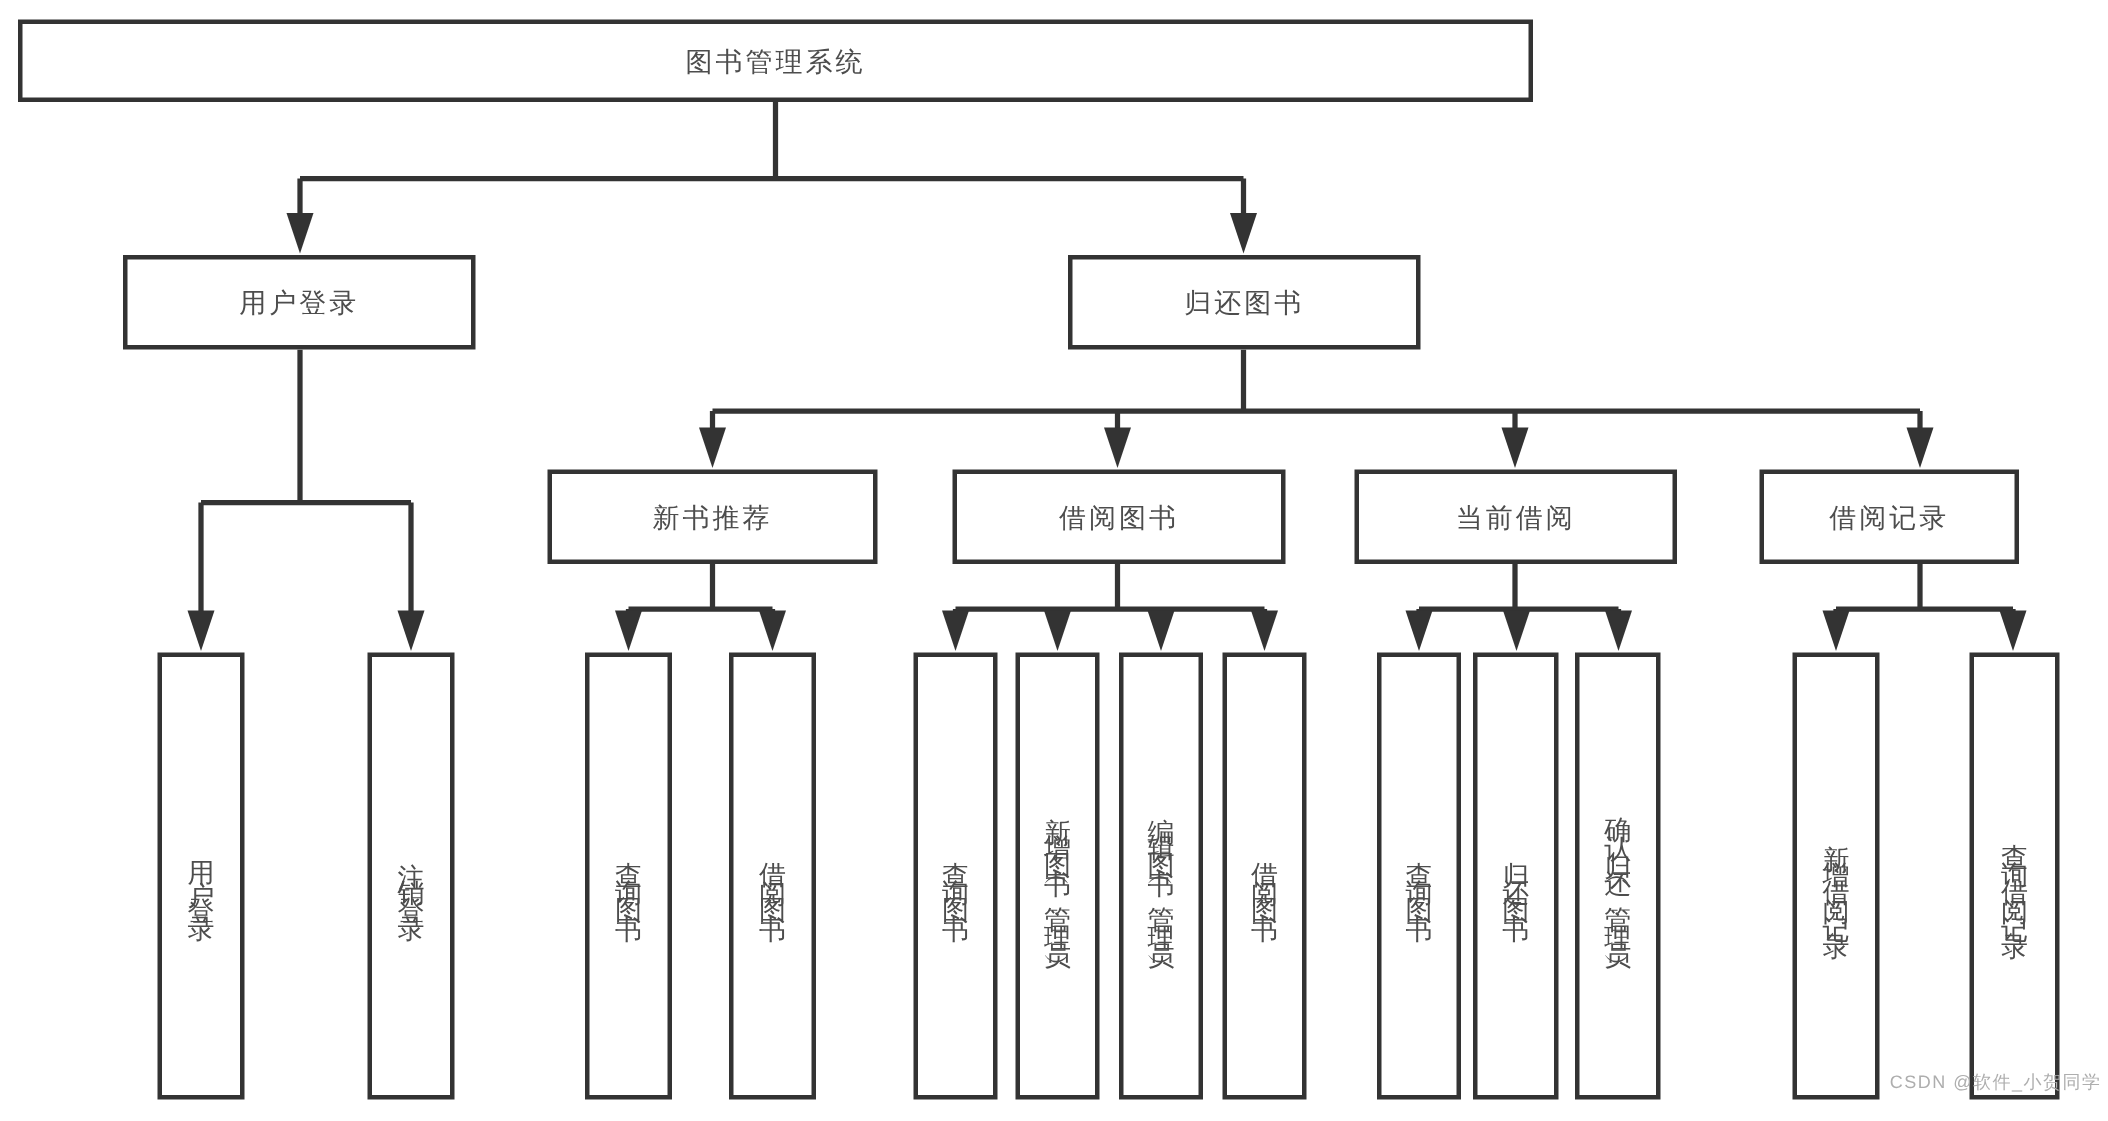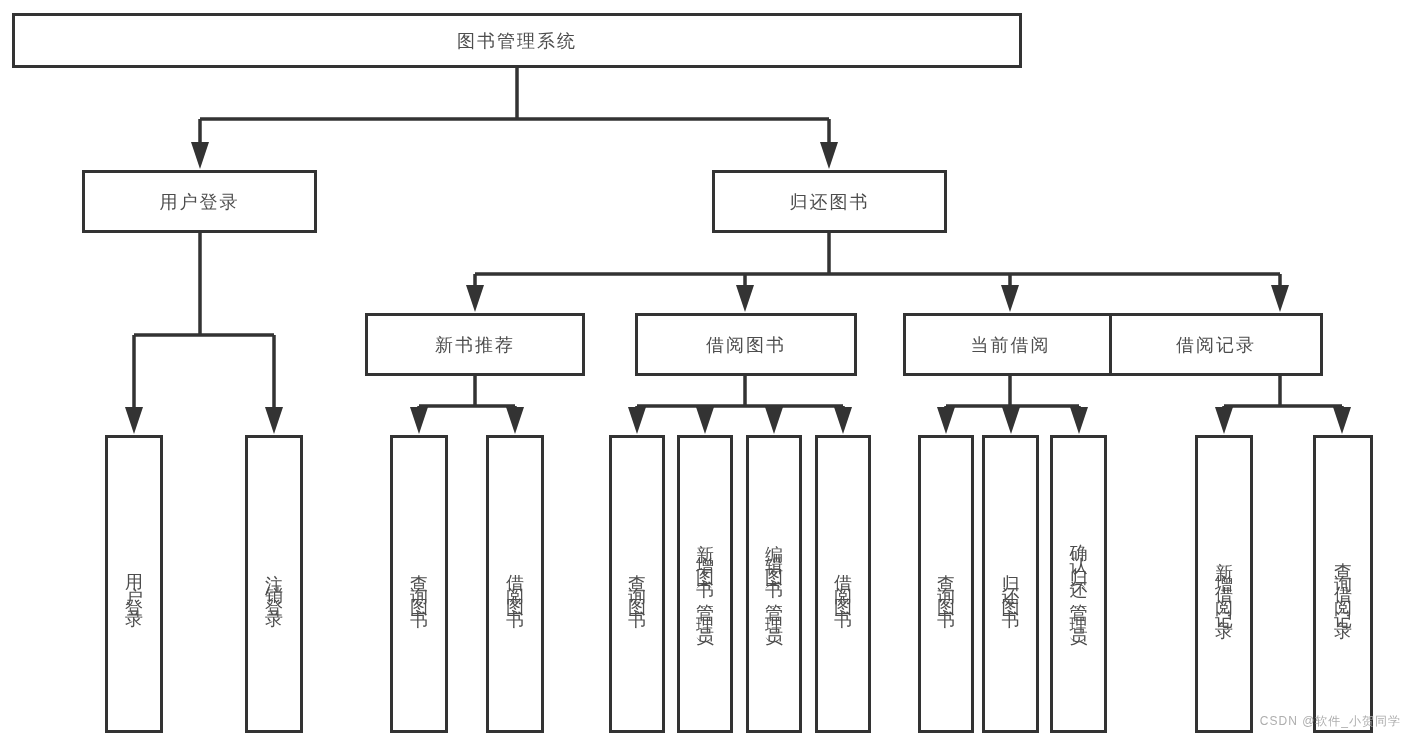--- a/index.html
+++ b/index.html
@@ -83,21 +83,21 @@
 
   <div class="hnode" style="left:365px;top:313px;width:220px;height:63px">
     <span>新书推荐</span>
   </div>
   <div class="hnode" style="left:635px;top:313px;width:222px;height:63px">
     <span>借阅图书</span>
   </div>
   <div class="hnode" style="left:903px;top:313px;width:215px;height:63px">
     <span>当前借阅</span>
   </div>
-  <div class="hnode" style="left:1109px;top:313px;width:214px;height:63px">
+  <div class="hnode" style="left:1173px;top:313px;width:173px;height:63px">
     <span>借阅记录</span>
   </div>
 
   <div class="vnode" style="left:105px;top:435px;width:58px;height:298px">
     <span class="vtext">用户登录</span>
   </div>
   <div class="vnode" style="left:245px;top:435px;width:58px;height:298px">
     <span class="vtext">注销登录</span>
   </div>
 

